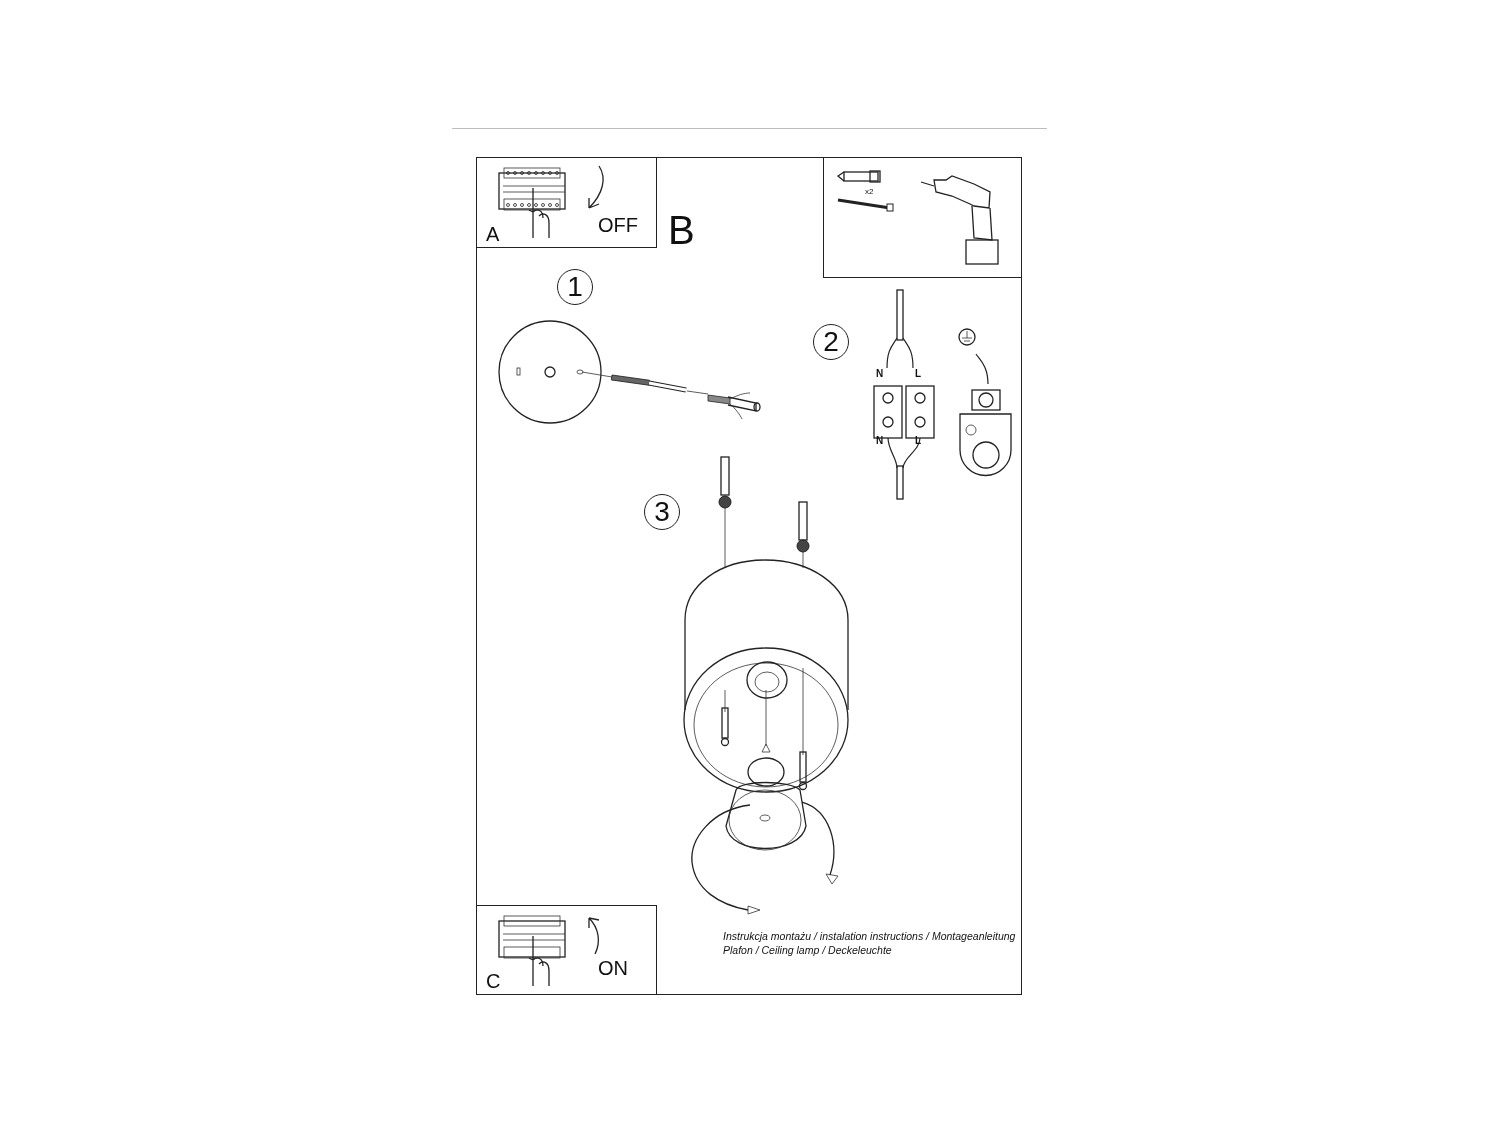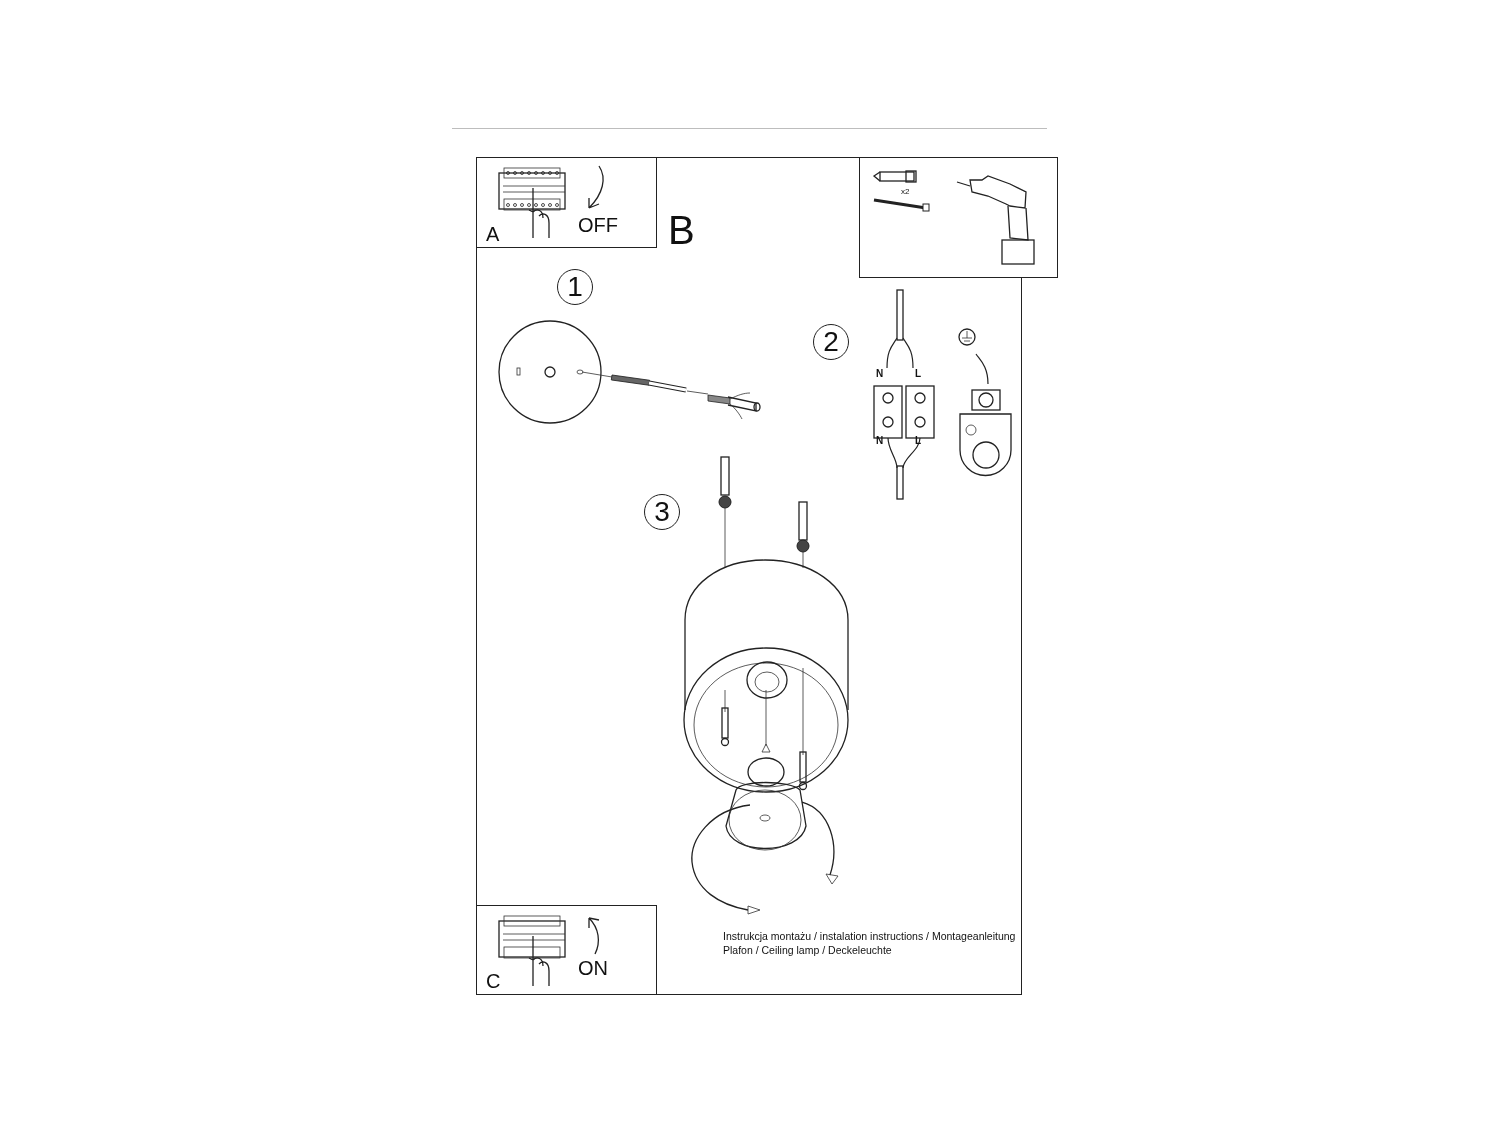--- a/index.html
+++ b/index.html
@@ -2,26 +2,26 @@
 <html><head>
 <meta charset="utf-8">
 <style>
   html, body { margin:0; padding:0; background:#ffffff; }
   body { width:1500px; height:1125px; position:relative; overflow:hidden; font-family:"Liberation Sans", sans-serif; color:#111; }
   .top-rule { position:absolute; left:452px; top:128px; width:595px; height:1px; background:#bdbdbd; }
   .sheet { position:absolute; left:476px; top:157px; width:546px; height:838px; border:1.5px solid #222; box-sizing:border-box; }
   .box { position:absolute; border:1.5px solid #222; box-sizing:border-box; background:#fff; }
   .box-a { left:476px; top:157px; width:181px; height:91px; }
   .box-c { left:476px; top:905px; width:181px; height:90px; }
-  .box-tools { left:859px; top:157px; width:199px; height:121px;padding-left:45px; }
+  .box-tools { left:823px; top:157px; width:199px; height:121px;padding-left:45px; }
   .letter { position:absolute; font-size:20px; line-height:1; }
-  .switch-label { position:absolute; font-size:20px; line-height:1; }
+  .switch-label { position:absolute; font-size:20px; line-height:1;margin-left:20px; }
   .big-b { position:absolute; left:668px; top:210px; font-size:40px; line-height:1; }
   .step-num { position:absolute; width:36px; height:36px; border:1.5px solid #222; border-radius:50%; box-sizing:border-box; font-size:28px; line-height:34px; text-align:center; }
-  .caption { position:absolute; left:723px; top:929px; font-size:10.5px; line-height:14px; color:#111; white-space:nowrap; }
+  .caption { position:absolute; left:723px; top:929px; font-size:10.5px; line-height:14px; color:#111; white-space:nowrap;font-style:italic; }
   svg { position:absolute; overflow:visible; }
   .wire { fill:none; stroke:#222; stroke-width:1.2; }
   .ln { fill:none; stroke:#222; stroke-width:1.3; }
   .thin { fill:none; stroke:#333; stroke-width:0.8; }
   .tiny { font-size:8px; position:absolute; }
   .nl { position:absolute; font-size:10px; font-weight:bold; }
 </style>
 </head>
 <body>
 

